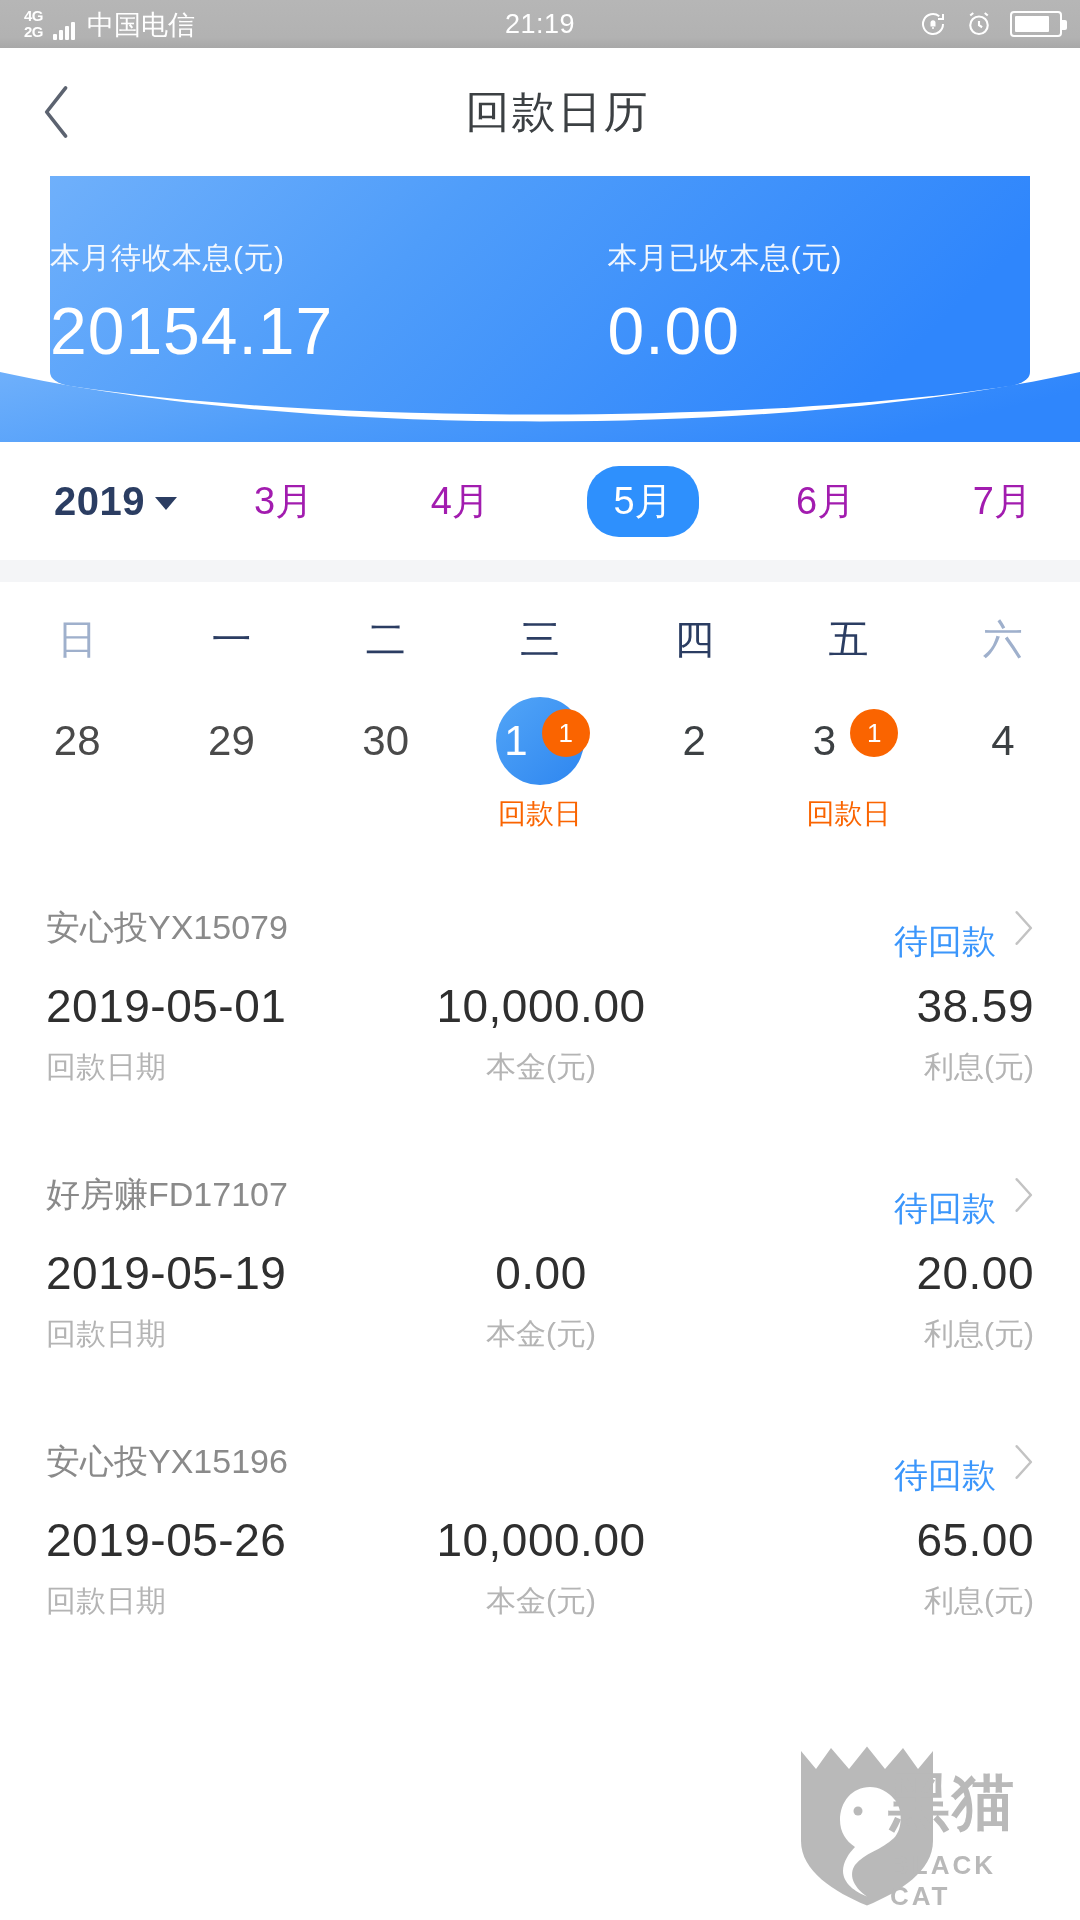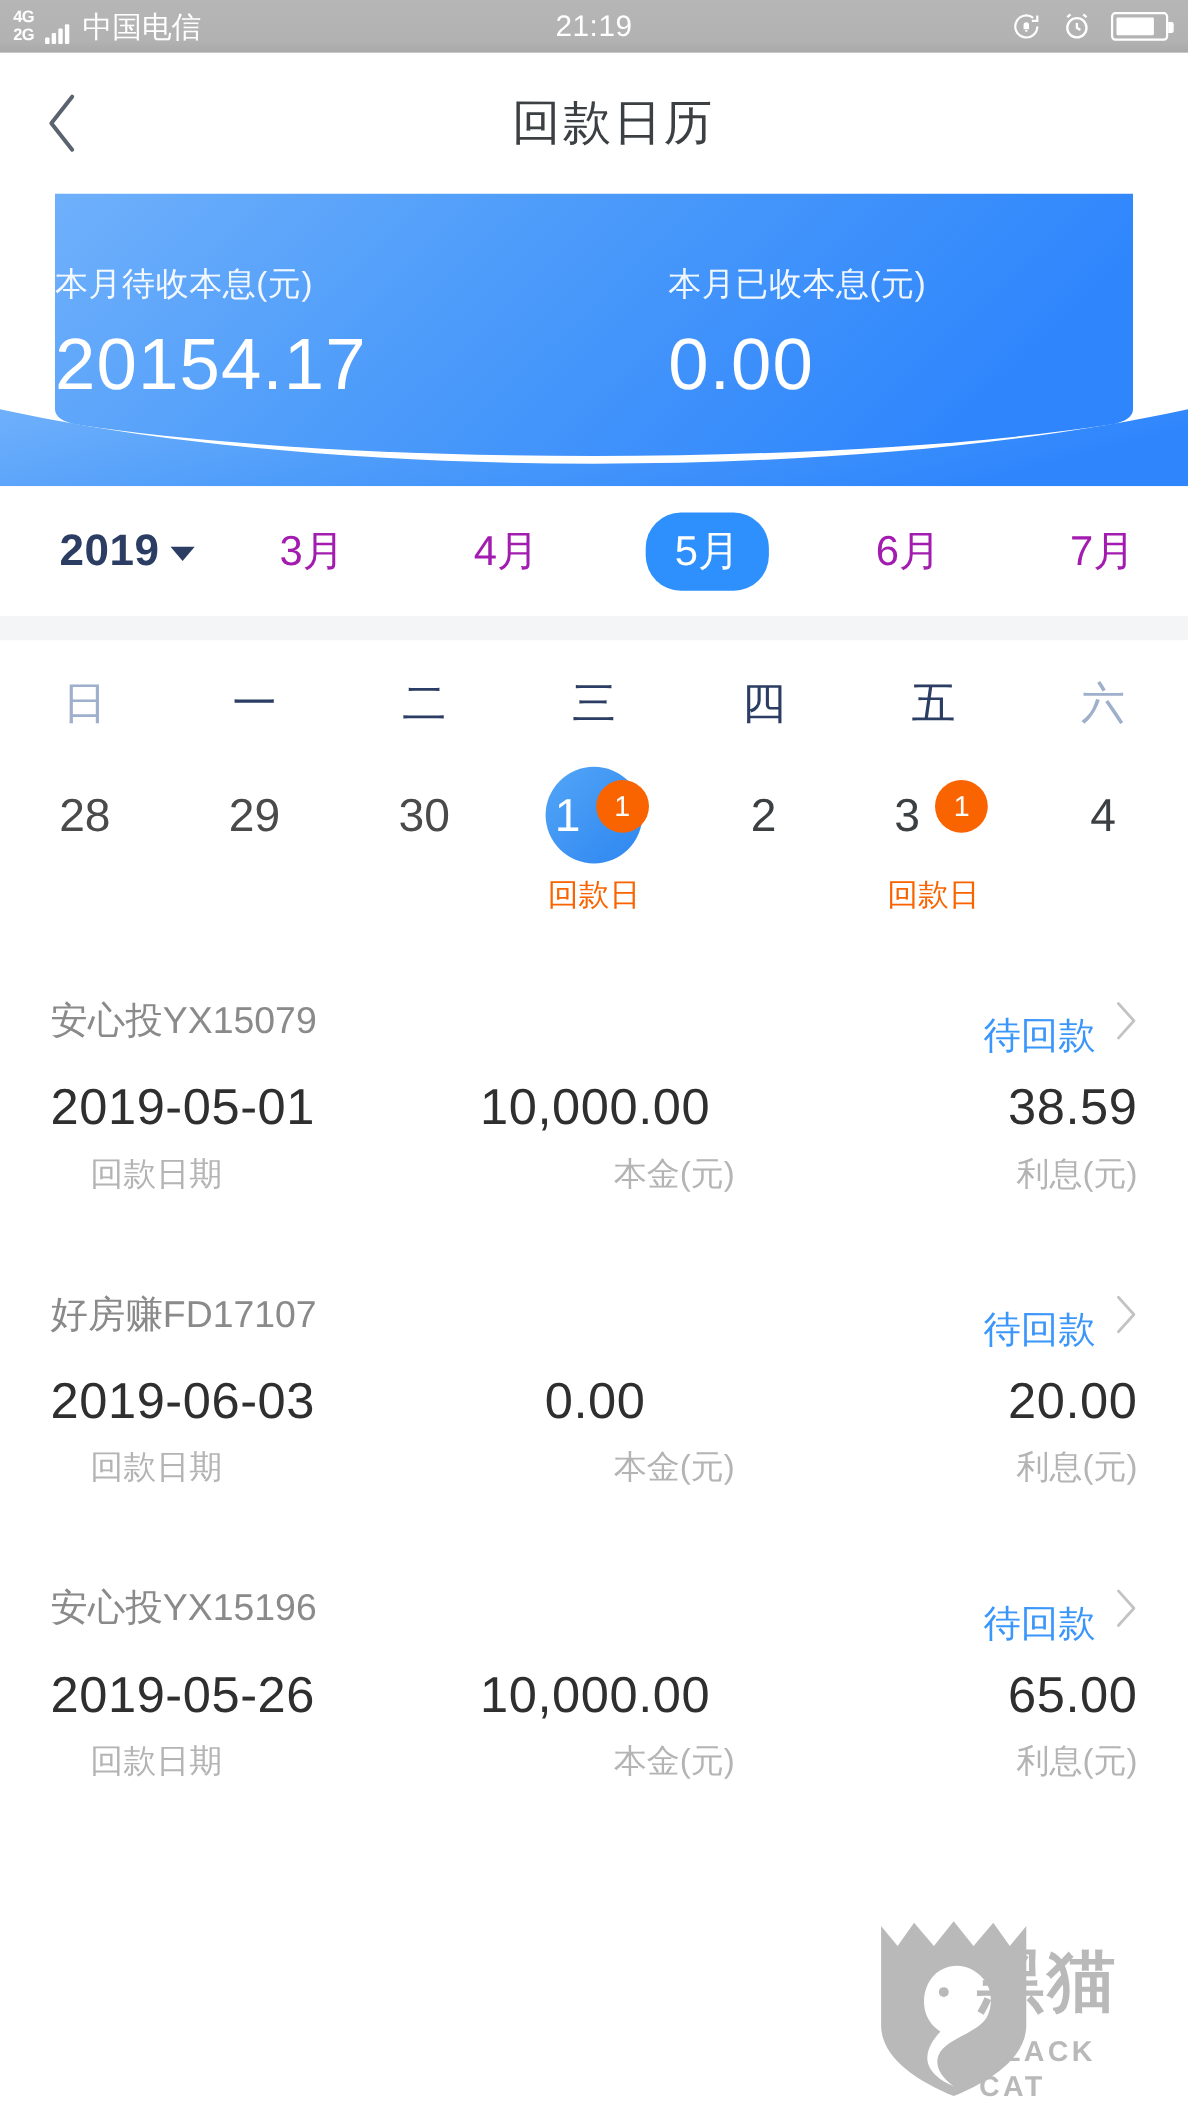--- a/index.html
+++ b/index.html
@@ -10,21 +10,21 @@
     overflow:hidden;
   }
   #screen { position:relative; width:1080px; height:1920px; background:#fff; }
 
   
   .statusbar{
     position:relative; height:48px; width:100%;
     background:linear-gradient(180deg,#b6b6b6 0%,#b2b2b2 78%,#a8a8a8 100%);
     display:flex; align-items:center; color:#ffffff;
   }
-  .sb-left{ display:flex; align-items:flex-end; gap:10px; padding-left:12px;justify-content:space-between; }
+  .sb-left{ display:flex; align-items:flex-end; gap:10px; padding-left:24px;justify-content:space-between; }
   .sig-stack{ display:flex; flex-direction:column; justify-content:center;
     font-size:15px; line-height:16px; font-weight:bold; letter-spacing:-.5px; }
   .sig-stack span{ display:block; white-space:nowrap; }
   .bars{ display:flex; align-items:flex-end; gap:2px; height:22px; }
   .bars i{ display:block; width:4px; background:#fff; border-radius:1px; }
   .bars i:nth-child(1){height:6px}
   .bars i:nth-child(2){height:10px}
   .bars i:nth-child(3){height:14px}
   .bars i:nth-child(4){height:18px}
   .carrier{ font-size:27px; line-height:30px; font-weight:normal; margin-left:2px; }
@@ -96,21 +96,21 @@
   .li-top{ display:flex; align-items:center; height:82px; }
   .li-name{ font-size:34px; color:#8a8a8a; }
   .li-status-wrap{ margin-left:auto; display:flex; align-items:center; gap:16px; }
   .li-status{ font-size:34px; color:#3b96fb;margin-top:28px; }
   .li-mid{ display:flex; align-items:flex-end; margin-top:10px; }
   .li-sub{ display:flex; margin-top:14px; }
   .c1{ width:330px; text-align:left; }
   .c2{ width:330px; text-align:center; }
   .c3{ flex:1; text-align:right; }
   .val{ font-size:46px; color:#2f2f2f; letter-spacing:.5px; }
-  .cap{ font-size:30px; color:#b4b4b4;margin-left:36px; }
+  .cap{ font-size:30px; color:#b4b4b4; }
   .li-space{ height:66px; }
 
   
   .watermark{ position:absolute; right:24px; bottom:2px; width:264px; height:176px;
     opacity:.62; pointer-events:none; }
   .wm-txt{ position:absolute; left:96px; top:28px; color:#8f8f8f;
     font-size:62px; font-weight:bold; letter-spacing:2px; line-height:64px; }
   .wm-sub{ position:absolute; left:98px; top:108px; color:#8f8f8f;
     font-size:26px; font-weight:bold; letter-spacing:3px; }
 </style>
@@ -297,21 +297,21 @@
       <div class="li-top">
         <div class="li-name">好房赚FD17107</div>
         <div class="li-status-wrap">
           <span class="li-status">待回款</span>
           <svg width="22" height="38" viewBox="0 0 14 24" fill="none" stroke="#c3c3c3" stroke-width="1.6" stroke-linecap="round" stroke-linejoin="round">
               <path d="M3 2l9 10-9 10"></path>
             </svg>
         </div>
       </div>
       <div class="li-mid">
-        <div class="c1 val">2019-06-03</div>
+        <div class="c1 val">2019-05-19</div>
         <div class="c2 val">0.00</div>
         <div class="c3 val">20.00</div>
       </div>
       <div class="li-sub">
         <div class="c1 cap">回款日期</div>
         <div class="c2 cap">本金(元)</div>
         <div class="c3 cap">利息(元)</div>
       </div>
     </div>
 

